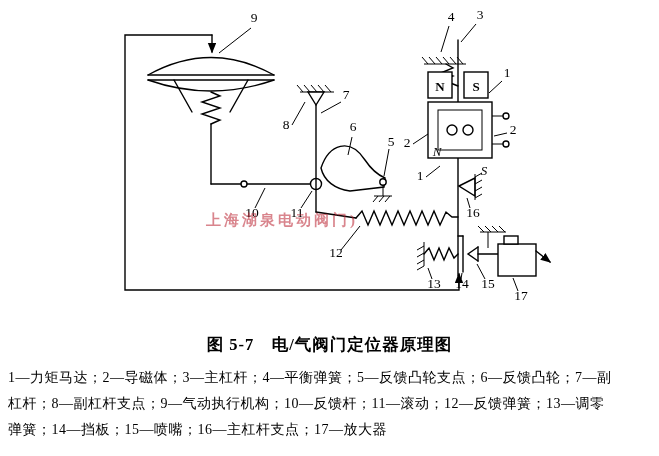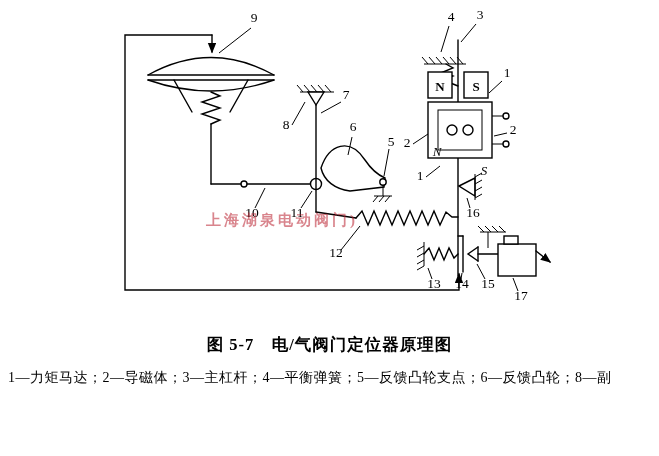--- a/index.html
+++ b/index.html
@@ -196,16 +196,18 @@
       <text class="pole-it" x="437" y="156">N</text>
       <text class="pole-it" x="484" y="175">S</text>
     </g>
   </svg>
 
   <div class="watermark">上海湖泉电动阀门)</div>
 
   <div class="caption">图 5-7　电/气阀门定位器原理图</div>
 
   <div class="legend">
-    <div>1—力矩马达；2—导磁体；3—主杠杆；4—平衡弹簧；5—反馈凸轮支点；6—反馈凸轮；8—副</div>
+    <div>1—力矩马达；2—导磁体；3—主杠杆；4—平衡弹簧；5—反馈凸轮支点；6—反馈凸轮；7—副</div>
+    <div>杠杆；8—副杠杆支点；9—气动执行机构；10—反馈杆；11—滚动；12—反馈弹簧；13—调零</div>
+    <div>弹簧；14—挡板；15—喷嘴；16—主杠杆支点；17—放大器</div>
   </div>
 
 </div>
 
 </body></html>

